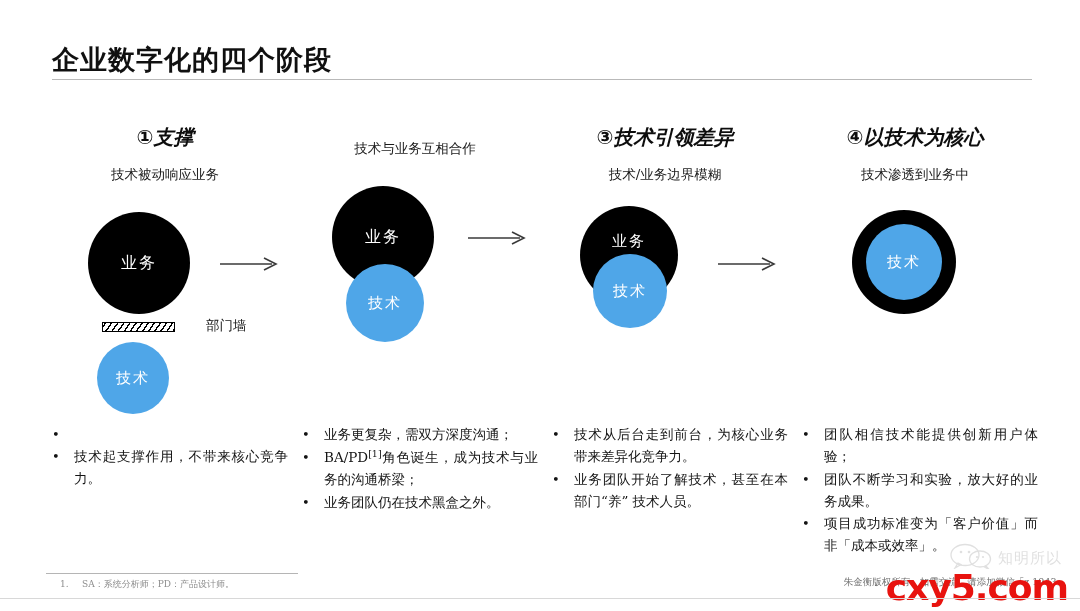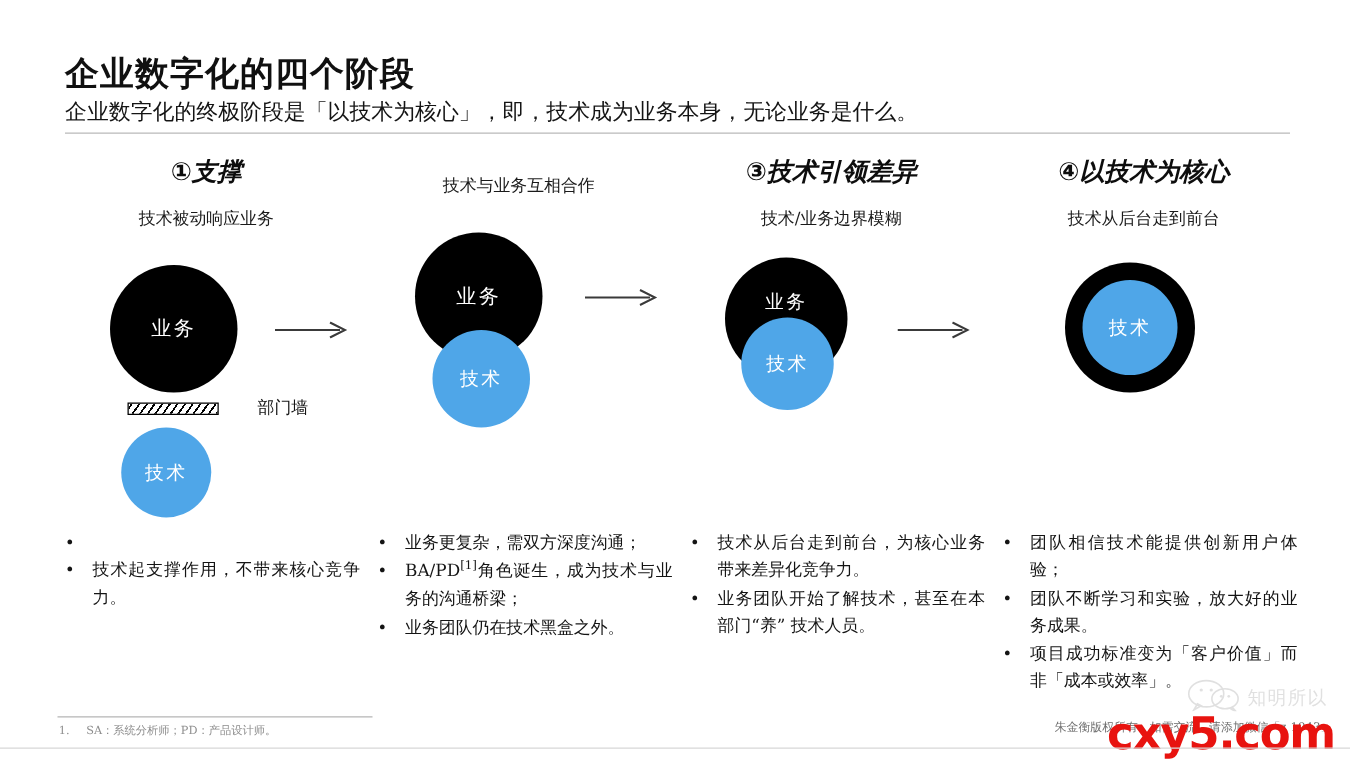--- a/index.html
+++ b/index.html
@@ -193,21 +193,21 @@
   .footnote-rule {
     position: absolute;
     left: 46px;
     top: 573px;
     width: 252px;
     height: 0;
     border-top: 1px solid #b5b5b5;
   }
   .footnote {
     position: absolute;
-    left: 47px;
+    left: 60px;
     top: 578px;
     font-family: "DejaVu Serif", "Liberation Serif", serif;
     font-size: 9px;
     color: #8d8d8d;
     white-space: nowrap;
   }
   .footnote .fn-num { display: inline-block; width: 22px; }
 
   .copyright {
     position: absolute;
@@ -259,21 +259,20 @@
     white-space: nowrap;
   }
 </style>
 </head>
 <body>
 
 <div id="slide">
 
   <div class="header">
     <div class="slide-title">企业数字化的四个阶段</div>
-    <div class="slide-subtitle">企业数字化的终极阶段是「以技术为核心」，即，技术成为业务本身，无论业务是什么。</div>
     <div class="header-rule"></div>
   </div>
 
   <div class="columns">
 
     <div class="col col-1">
       <div class="col-heading">①支撑</div>
       <div class="col-sub">技术被动响应业务</div>
 
       <div class="stage">
@@ -368,21 +367,21 @@
         </div>
         <div class="bullet-row">
           <span class="bullet-dot">•</span>
           <span class="bullet-text">业务团队开始了解技术，甚至在本部门“养” 技术人员。</span>
         </div>
       </div>
     </div>
 
     <div class="col col-4">
       <div class="col-heading">④以技术为核心</div>
-      <div class="col-sub">技术从后台走到前台</div>
+      <div class="col-sub">技术渗透到业务中</div>
 
       <div class="stage">
         <div class="ring" style="left:62px; top:16px; width:104px; height:104px;">
           <div class="ring-inner" style="width:76px; height:76px; font-size:15px;">
             <span>技术</span>
           </div>
         </div>
       </div>
 
       <div class="bullets">

